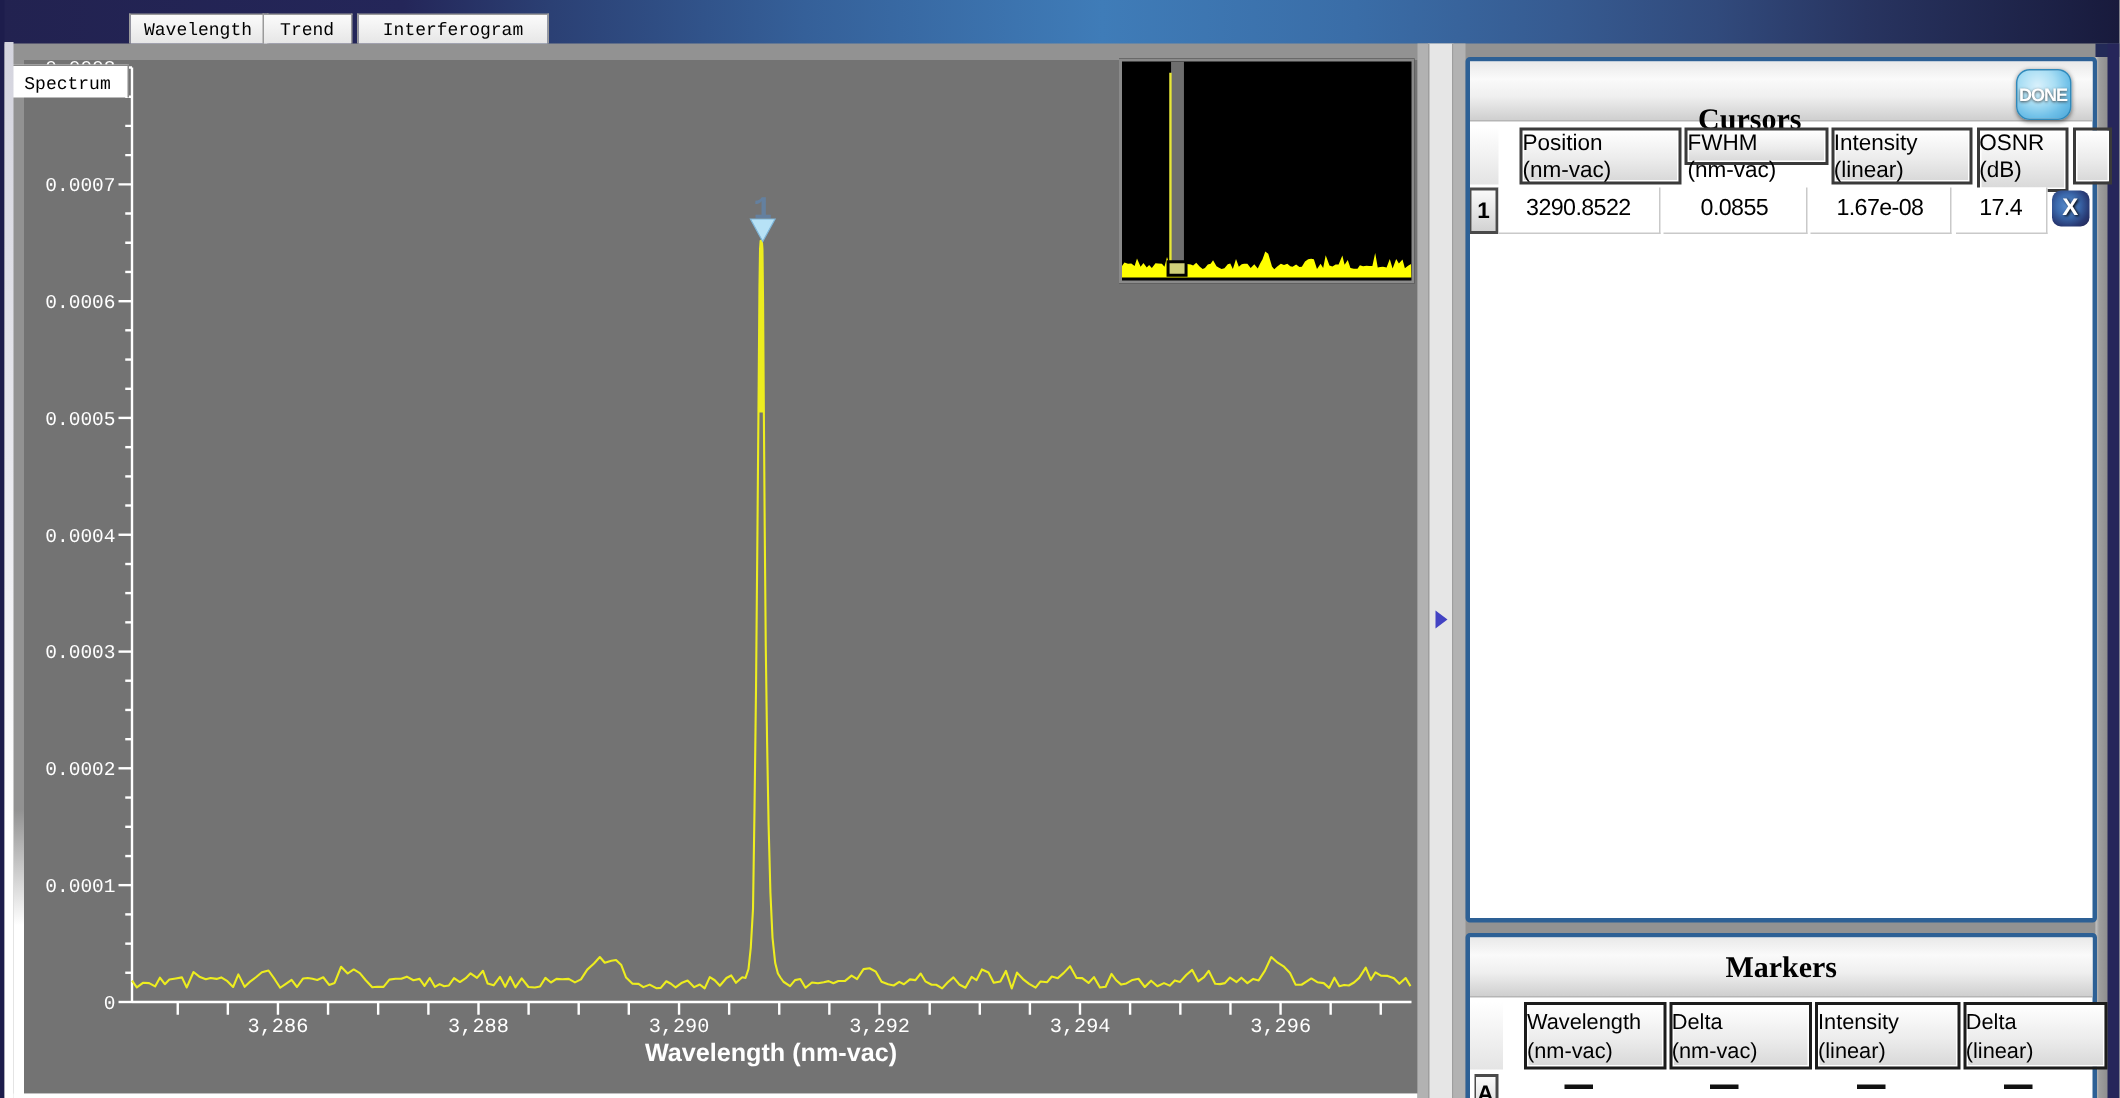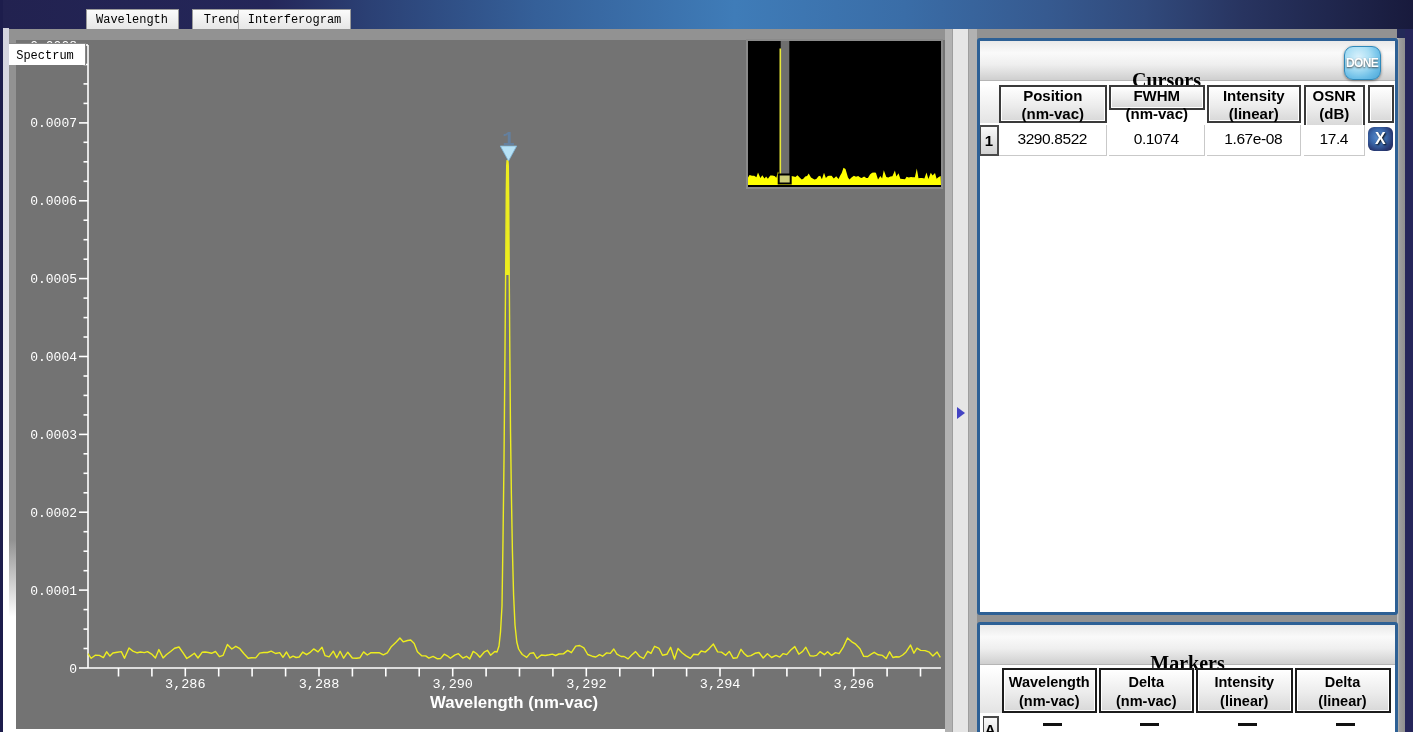--- a/index.html
+++ b/index.html
@@ -14,38 +14,38 @@
 .inset{left:746px;top:39px;width:197px;height:150px;border:2px solid #8a8a8a;background:#000;z-index:2;}
 .sgray1{left:945px;top:29px;width:7px;height:703px;background:#b2b2b2;}
 .sband{left:952px;top:29px;width:17px;height:703px;background:#e6e6e6;border-left:1px solid #9e9e9e;border-right:1px solid #9e9e9e;}
 .sgray2{left:969px;top:29px;width:8px;height:703px;background:#b2b2b2;}
 .stri{left:957px;top:407px;width:0;height:0;border-left:8px solid #4343c3;border-top:6px solid transparent;border-bottom:6px solid transparent;}
 .rnavy{left:1405px;top:29px;width:8px;height:703px;background:#26265a;}
 .rgray{left:1397px;top:38px;width:8px;height:694px;background:linear-gradient(90deg,#c6c6c6 0%,#9e9e9e 30%,#8f8f8f 100%);}
 .panel{left:977px;width:421px;background:#ffffff;border:3px solid #2d6095;border-radius:3px;}
 .ptitle{position:absolute;left:0;top:0;width:100%;height:40px;background:linear-gradient(#e9e9e9 0%,#fafafa 30%,#efefef 60%,#cfcfcf 100%);border-bottom:1px solid #b5b5b5;text-align:center;font:bold 20px "Liberation Serif",serif;letter-spacing:0px;line-height:40px;color:#000;}
 .corner{position:absolute;background:linear-gradient(#ffffff,#e4e4e4);}
-.hcell{position:absolute;border:2px solid #3a3a3a;background:linear-gradient(#ffffff,#ececec 55%,#d8d8d8);box-shadow:inset 0 0 0 1px #fff;text-align:center;font-weight:bold;font-size:15px;line-height:18px;color:#000;}
+.hcell{position:absolute;border:2px solid #3a3a3a;background:linear-gradient(#ffffff,#ececec 55%,#d8d8d8);box-shadow:inset 0 0 0 1px #fff;text-align:left;font-weight:normal;font-size:15px;line-height:18px;color:#000;margin-left:14px;}
 .mcell{line-height:19.5px;font-size:14.5px;border-color:#1c1c1c;padding-top:3px;}
 .vcell{position:absolute;background:#fff;border-right:1px solid #c9c9c9;border-bottom:1px solid #c9c9c9;text-align:center;font-size:15.5px;letter-spacing:-0.4px;color:#000;}
 .numcell{position:absolute;background:linear-gradient(#fafafa,#d2d2d2);border:2px solid #4a4a4a;border-left-width:1px;text-align:center;font-weight:bold;font-size:15px;color:#000;}
 .dash{position:absolute;width:19px;height:3px;background:#111;}
 .done{position:absolute;left:363.5px;top:4.5px;width:37px;height:34.5px;border-radius:9px;border:1px solid #2f89ba;background:radial-gradient(circle at 38% 32%,#d9f1fc 0%,#a9def4 38%,#6fc0e8 68%,#49a5d8 100%);color:#fff;font:bold 12px "Liberation Sans",sans-serif;text-align:center;line-height:33px;text-shadow:0 1px 2px rgba(60,60,60,0.9);box-shadow:0 1px 3px rgba(30,30,30,0.55);letter-spacing:-0.7px;}
 .xbtn{position:absolute;left:387.5px;top:85.5px;width:25.5px;height:24px;border-radius:6px;background:radial-gradient(circle at 42% 42%,#5a8fd0 0%,#3b69ac 38%,#283a74 70%,#23234e 100%);color:#fff;font:bold 16px "Liberation Sans",sans-serif;text-align:center;line-height:24px;text-shadow:1px 1px 2px #000;}
 </style></head>
 <body>
 <div id="root">
 <div class="abs topbar"></div>
 <div class="abs leftnavy"></div>
 <div class="abs leftlight"></div>
 <div class="abs" style="left:9px;top:540px;width:7px;height:192px;background:linear-gradient(#929292 0%,#ffffff 40%);"></div>
 <div class="abs tab tabactive" style="left:4.5px;width:81px;margin-top:36px;">Spectrum</div>
 <div class="abs tab" style="left:85.5px;width:93px;">Wavelength</div>
-<div class="abs tab" style="left:192px;width:59.5px;">Trend</div>
-<div class="abs tab" style="left:238px;width:113px;">Interferogram</div>
+<div class="abs tab" style="left:175px;width:59.5px;">Trend</div>
+<div class="abs tab" style="left:238px;width:128px;">Interferogram</div>
 <div class="abs chart">
       <svg width="929" height="689" style="position:absolute;left:0;top:0">
 <g stroke="#ffffff" stroke-width="1.6">
 <line x1="72" y1="5" x2="72" y2="628"></line>
 <line x1="72" y1="628" x2="925" y2="628"></line>
 <line x1="63" y1="5.0" x2="72" y2="5.0"></line>
           <line x1="63" y1="82.9" x2="72" y2="82.9"></line>
           <line x1="63" y1="160.8" x2="72" y2="160.8"></line>
           <line x1="63" y1="238.6" x2="72" y2="238.6"></line>
           <line x1="63" y1="316.5" x2="72" y2="316.5"></line>
@@ -150,28 +150,28 @@
   <div class="ptitle" style="padding-right:42px;padding-top:19px;">Cursors</div>
   <div class="done">DONE</div>
   <div class="corner" style="left:0;top:44px;width:19px;height:38px;"></div>
   <div class="hcell" style="left:19px;top:44px;width:107.5px;height:38px;">Position<br>(nm-vac)</div>
   <div class="hcell" style="left:129px;top:44px;width:95.5px;height:25px;">FWHM<br>(nm-vac)</div>
   <div class="hcell" style="left:226.5px;top:44px;width:94.5px;height:38px;">Intensity<br>(linear)</div>
   <div class="hcell" style="left:323.5px;top:44px;width:61.5px;height:43px;">OSNR<br>(dB)</div>
   <div class="hcell" style="left:387.5px;top:44px;width:26px;height:38px;"></div>
   <div class="numcell" style="left:0px;top:84px;width:19px;height:31px;line-height:28px;">1</div>
   <div class="vcell" style="left:19px;top:84px;width:107.5px;height:31px;line-height:28px;">3290.8522</div>
-  <div class="vcell" style="left:129px;top:84px;width:95.5px;height:31px;line-height:28px;">0.1074</div>
+  <div class="vcell" style="left:129px;top:84px;width:95.5px;height:31px;line-height:28px;">0.0855</div>
   <div class="vcell" style="left:226.5px;top:84px;width:94.5px;height:31px;line-height:28px;">1.67e-08</div>
   <div class="vcell" style="left:323.5px;top:84px;width:61.5px;height:31px;line-height:28px;">17.4</div>
   <div class="xbtn">X</div>
 </div>
 
 <div class="abs panel" style="top:622px;height:210px;">
-  <div class="ptitle" style="padding-top:18px;">Markers</div>
+  <div class="ptitle" style="padding-top:0;">Markers</div>
   <div class="corner" style="left:0;top:42.5px;width:22px;height:45.5px;"></div>
   <div class="hcell mcell" style="left:22px;top:42.5px;width:94.5px;height:45.5px;">Wavelength<br>(nm-vac)</div>
   <div class="hcell mcell" style="left:118.5px;top:42.5px;width:95.5px;height:45.5px;">Delta<br>(nm-vac)</div>
   <div class="hcell mcell" style="left:216px;top:42.5px;width:96.5px;height:45.5px;">Intensity<br>(linear)</div>
   <div class="hcell mcell" style="left:314.5px;top:42.5px;width:96px;height:45.5px;">Delta<br>(linear)</div>
   <div class="numcell" style="left:2.5px;top:91px;width:16.5px;height:31px;line-height:24px;font-size:15px;">A</div>
   <div class="dash" style="left:62.5px;top:98px;"></div>
   <div class="dash" style="left:160px;top:98px;"></div>
   <div class="dash" style="left:258px;top:98px;"></div>
   <div class="dash" style="left:356px;top:98px;"></div>

